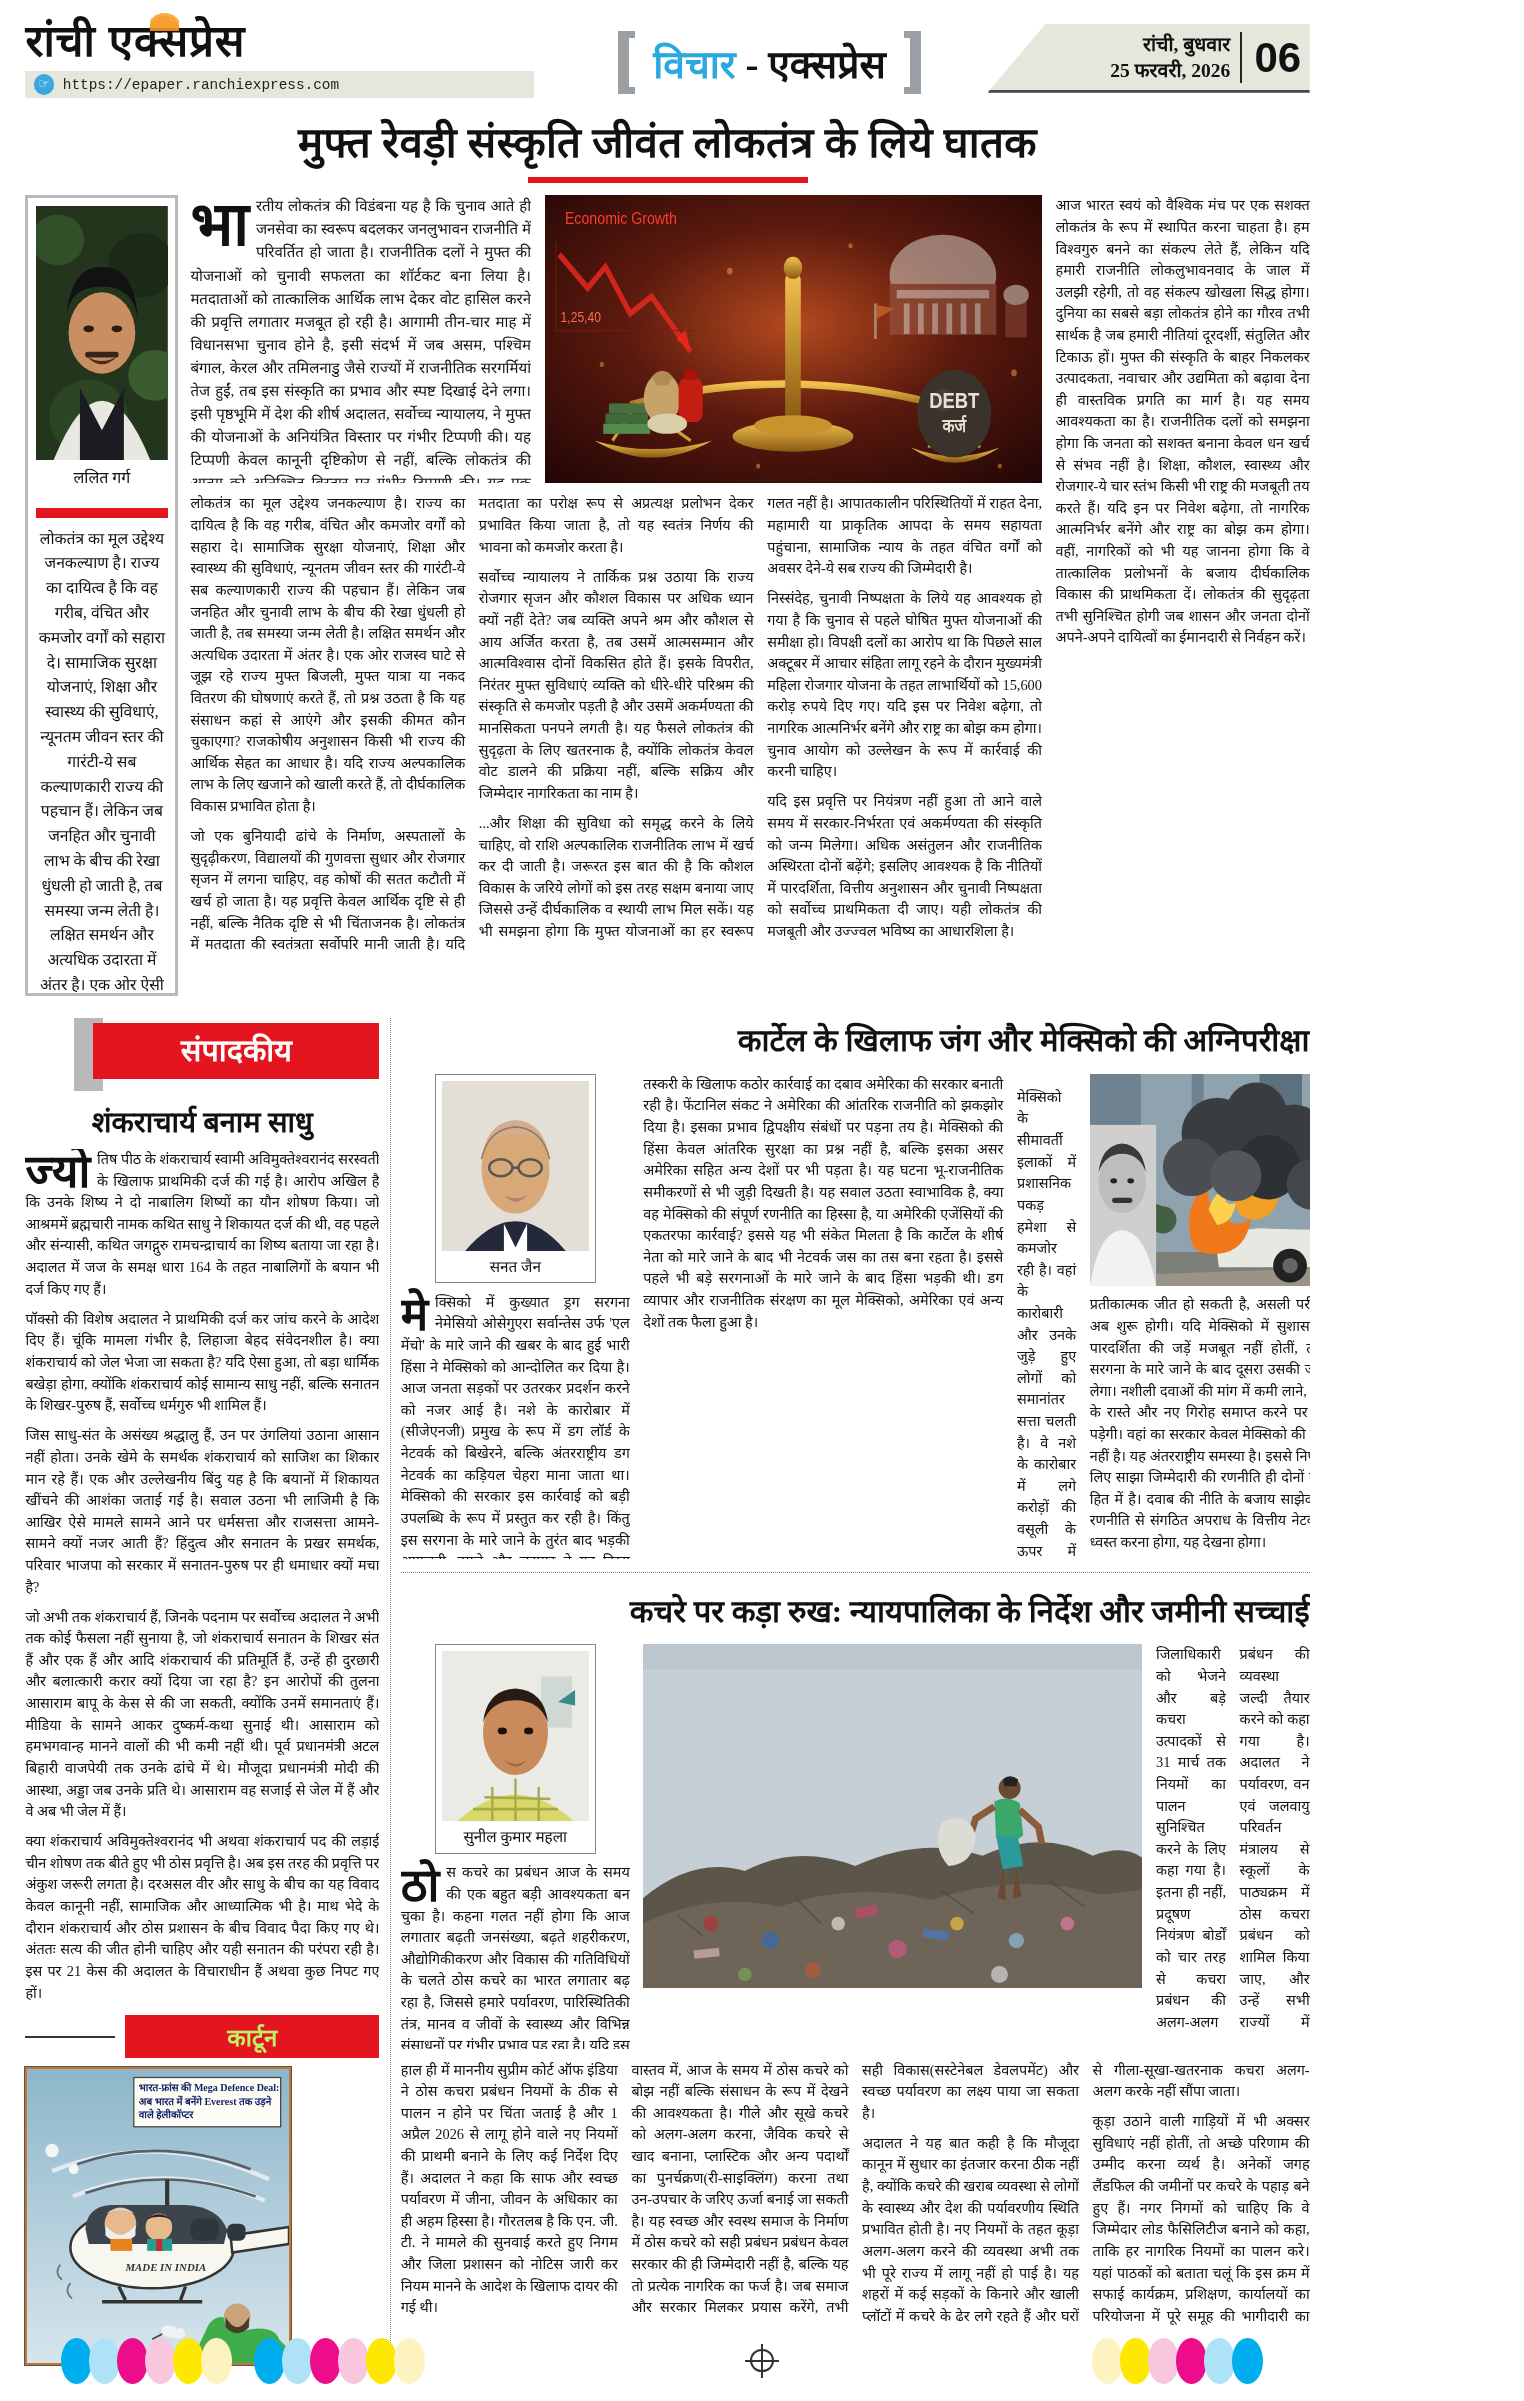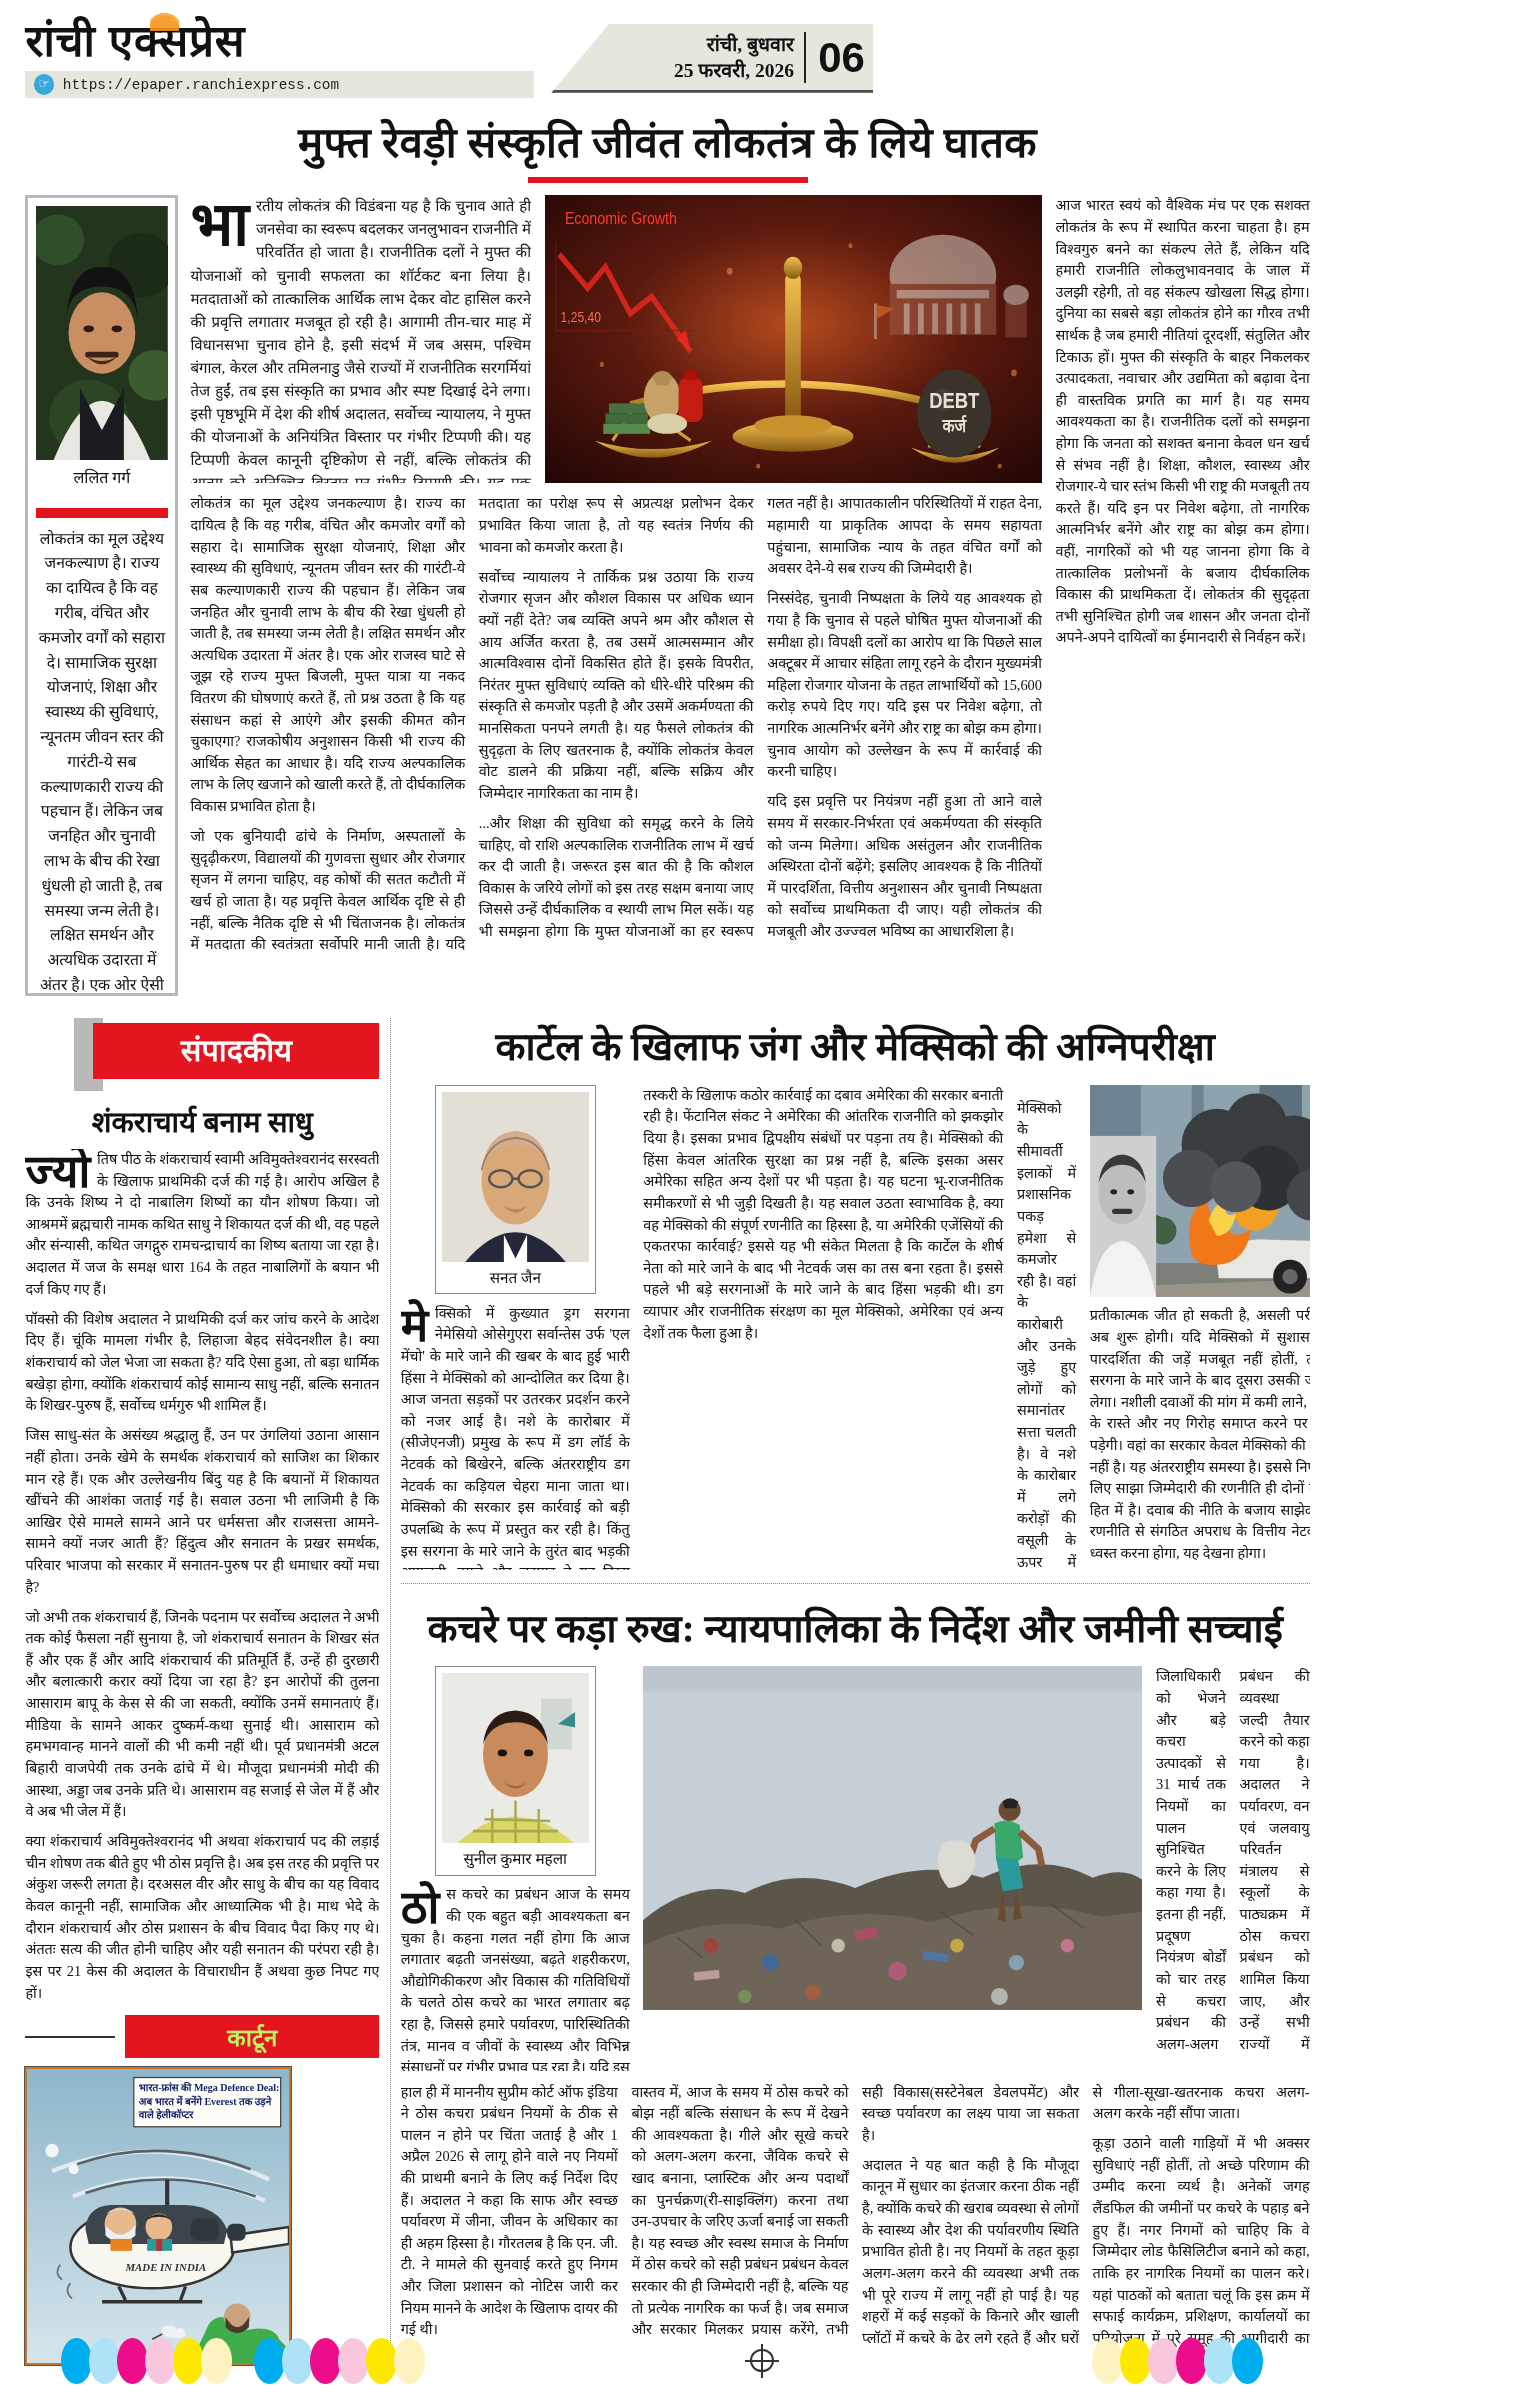--- a/index.html
+++ b/index.html
@@ -54,21 +54,21 @@
   .ed-body { font-size:14.4px; line-height:1.5; text-align:justify; height:856px; overflow:hidden; }
   .ed-body p { margin-bottom:8.5px; }
   .cartoon-banner-row { display:flex; align-items:center; gap:10.2px; margin:10.2px 0 8.5px 0; }
   .cartoon-rule { flex:1; border-top:2.5px solid #333; }
   .cartoon-banner { width:254px; background:#e5151f; color:#bef264; font-size:24px; font-weight:800; text-align:center; padding:5.1px 0; font-family:"Liberation Sans",sans-serif; }
   .cartoon-frame { width:266px; height:298px; border:2.5px solid #c8742a; outline:0.8px solid #555; background:#aac6d6; }
   .cartoon-frame svg { width:100%; height:100%; display:block; }
 
   .dotted-v { border-left:1.7px dotted #888; margin:0 10.2px; }
   .right-zone { flex:1; overflow:hidden; }
-  .art-headline { font-size:39px; font-weight:900; text-align:center; margin-bottom:13.6px; }
+  .art-headline { font-size:31px; font-weight:900; text-align:right; margin-bottom:13.6px; }
   .cartel-row { display:flex; gap:13.6px; height:485px; overflow:hidden; }
   .author-box { border:1.7px solid #888; padding:6px 6px 3.4px 6px; margin:0 auto 8.5px auto; width:161px; background:#fff; }
   .author-box .pic { width:100%; height:170px; display:block; }
   .author-box .cap { text-align:center; font-size:15.3px; padding-top:5.1px; }
   .c-col1 { width:229px; flex:none; font-size:14.4px; line-height:1.5; text-align:justify; }
   .c-col2 { width:360px; flex:none; font-size:14.4px; line-height:1.5; text-align:justify; }
   .c-col3 { flex:1; font-size:14.4px; line-height:1.5; text-align:justify;margin-top:13px; }
   .c-col4 { width:256px; flex:none; font-size:14.4px; line-height:1.5; text-align:justify; }
   .news-photo { width:100%; height:212px; display:block; margin-bottom:8.5px; }
   .dotted-h { border-top:1.7px dotted #888; margin:13.6px 0 15.3px 0; }
@@ -99,20 +99,28 @@
   <header>
     <div class="logo-area">
       <div class="logo">
         <span>रांची एक्सप्रेस</span>
         <span class="sun-icon"></span>
       </div>
       <div class="url-bar">
         <span class="click-icon">☞</span>
         <span class="url-text">https://epaper.ranchiexpress.com</span>
       </div>
+    </div>
+    <div class="section-title-wrap">
+      <span class="bracket l"></span>
+      <div class="section-title">
+        <span class="blue">विचार</span>
+        <span>- एक्सप्रेस</span>
+      </div>
+      <span class="bracket r"></span>
     </div>
     <div class="date-box">
       <div class="dateline">
         <div>रांची, बुधवार</div>
         <div>25 फरवरी, 2026</div>
       </div>
       <div class="pageno">06</div>
     </div>
   </header>
 

